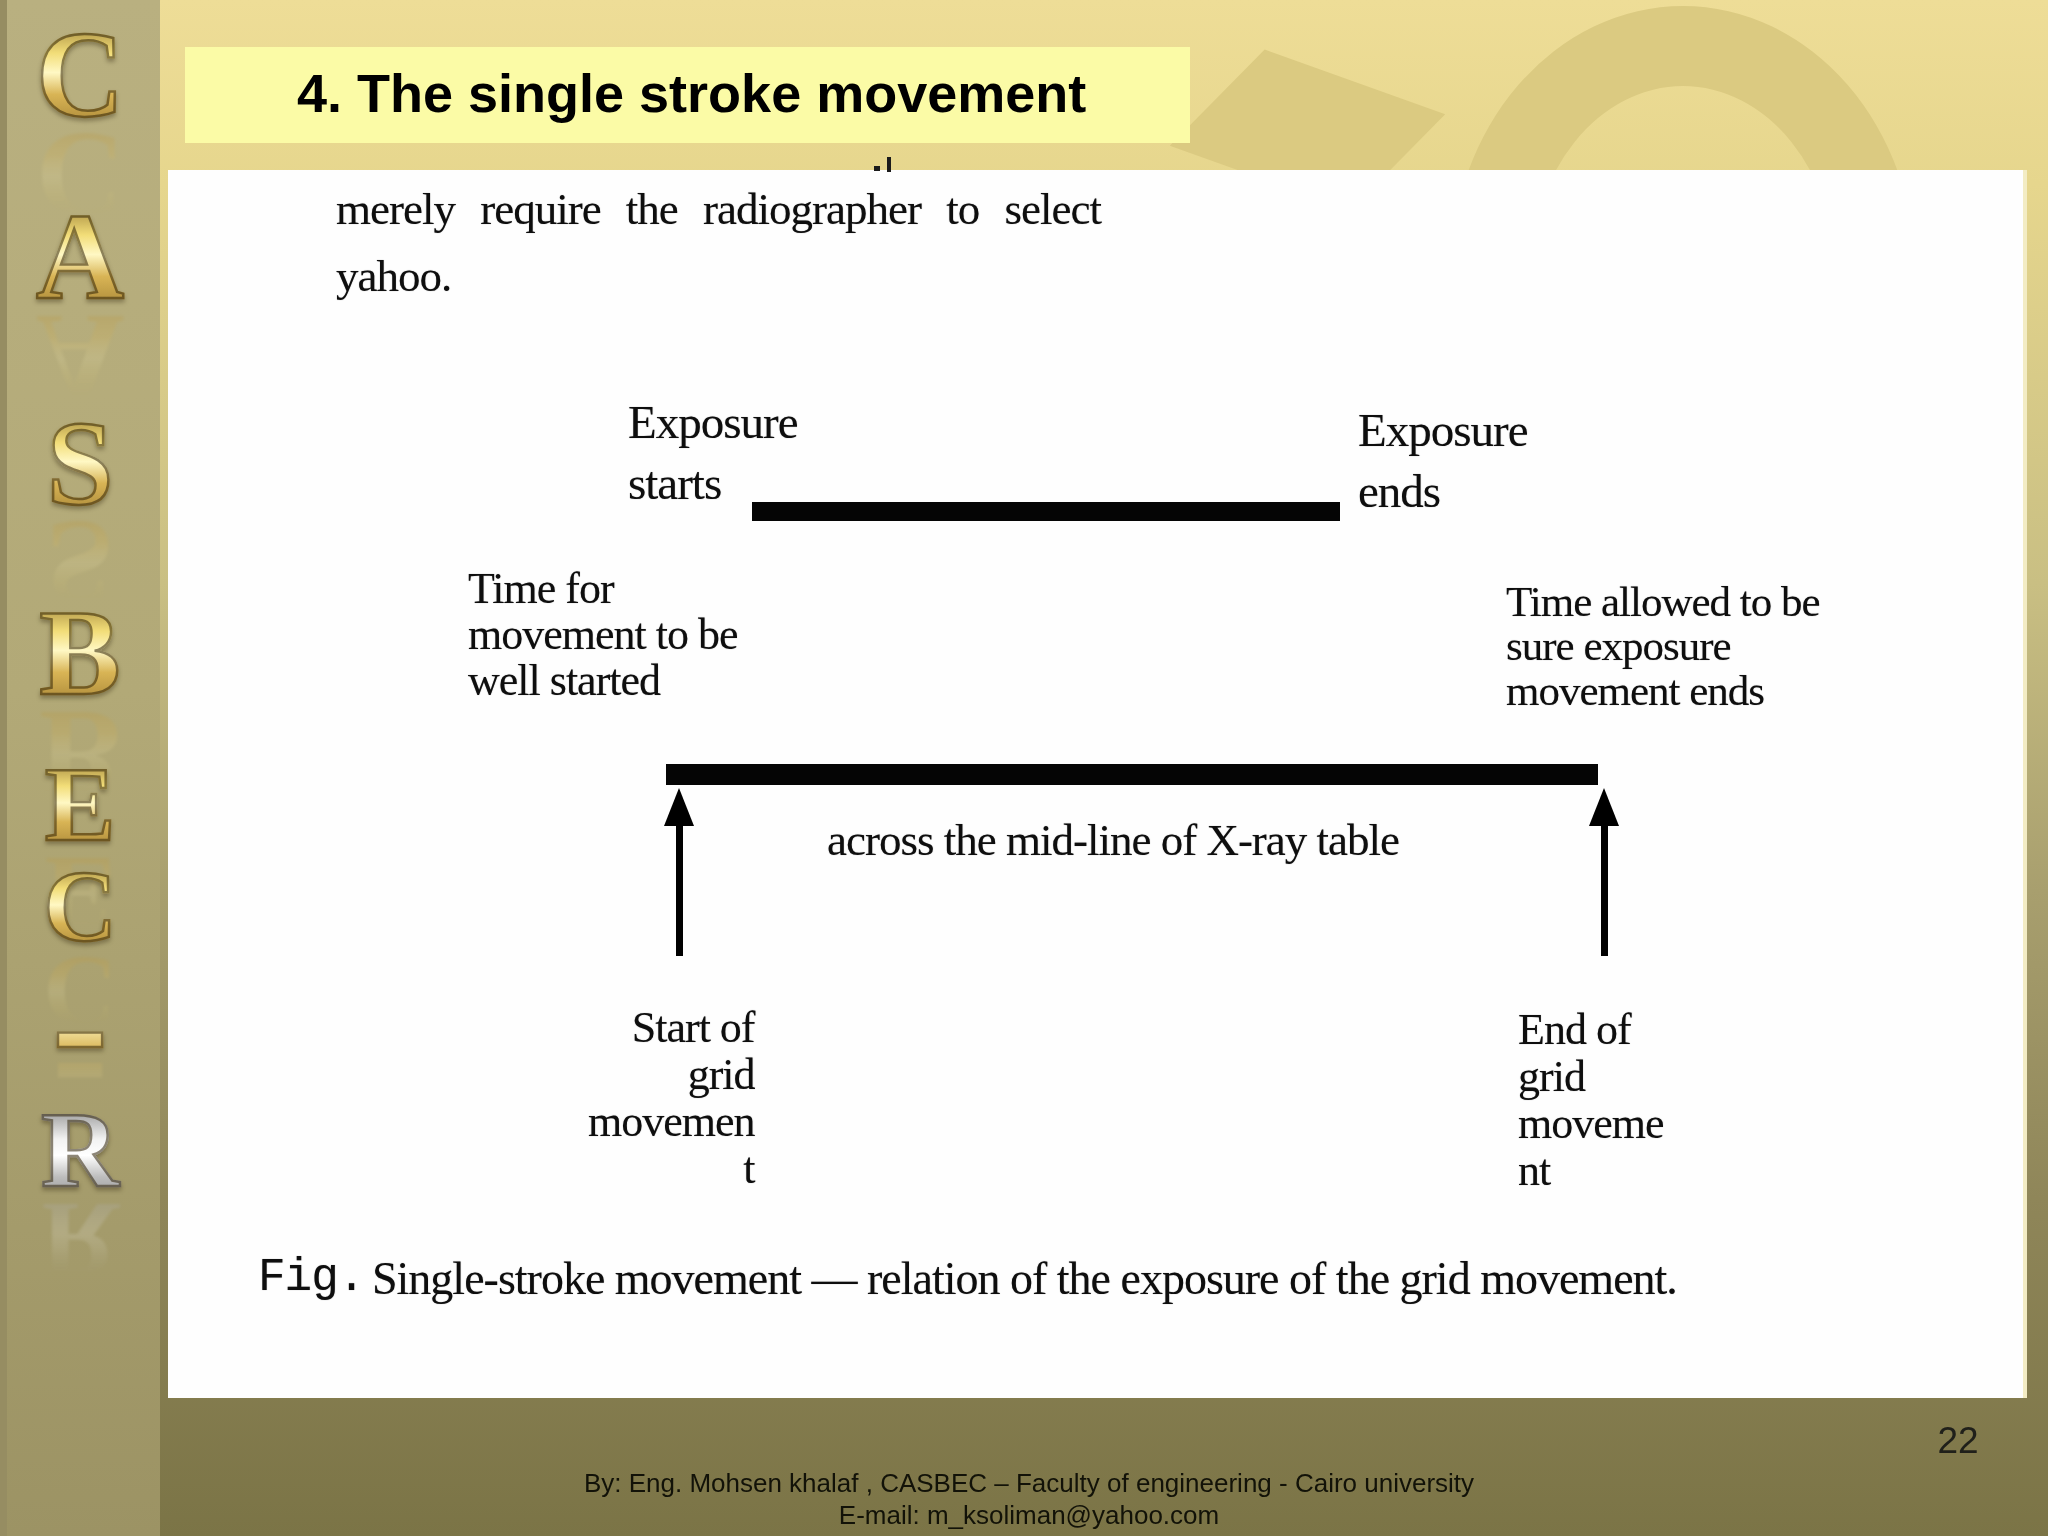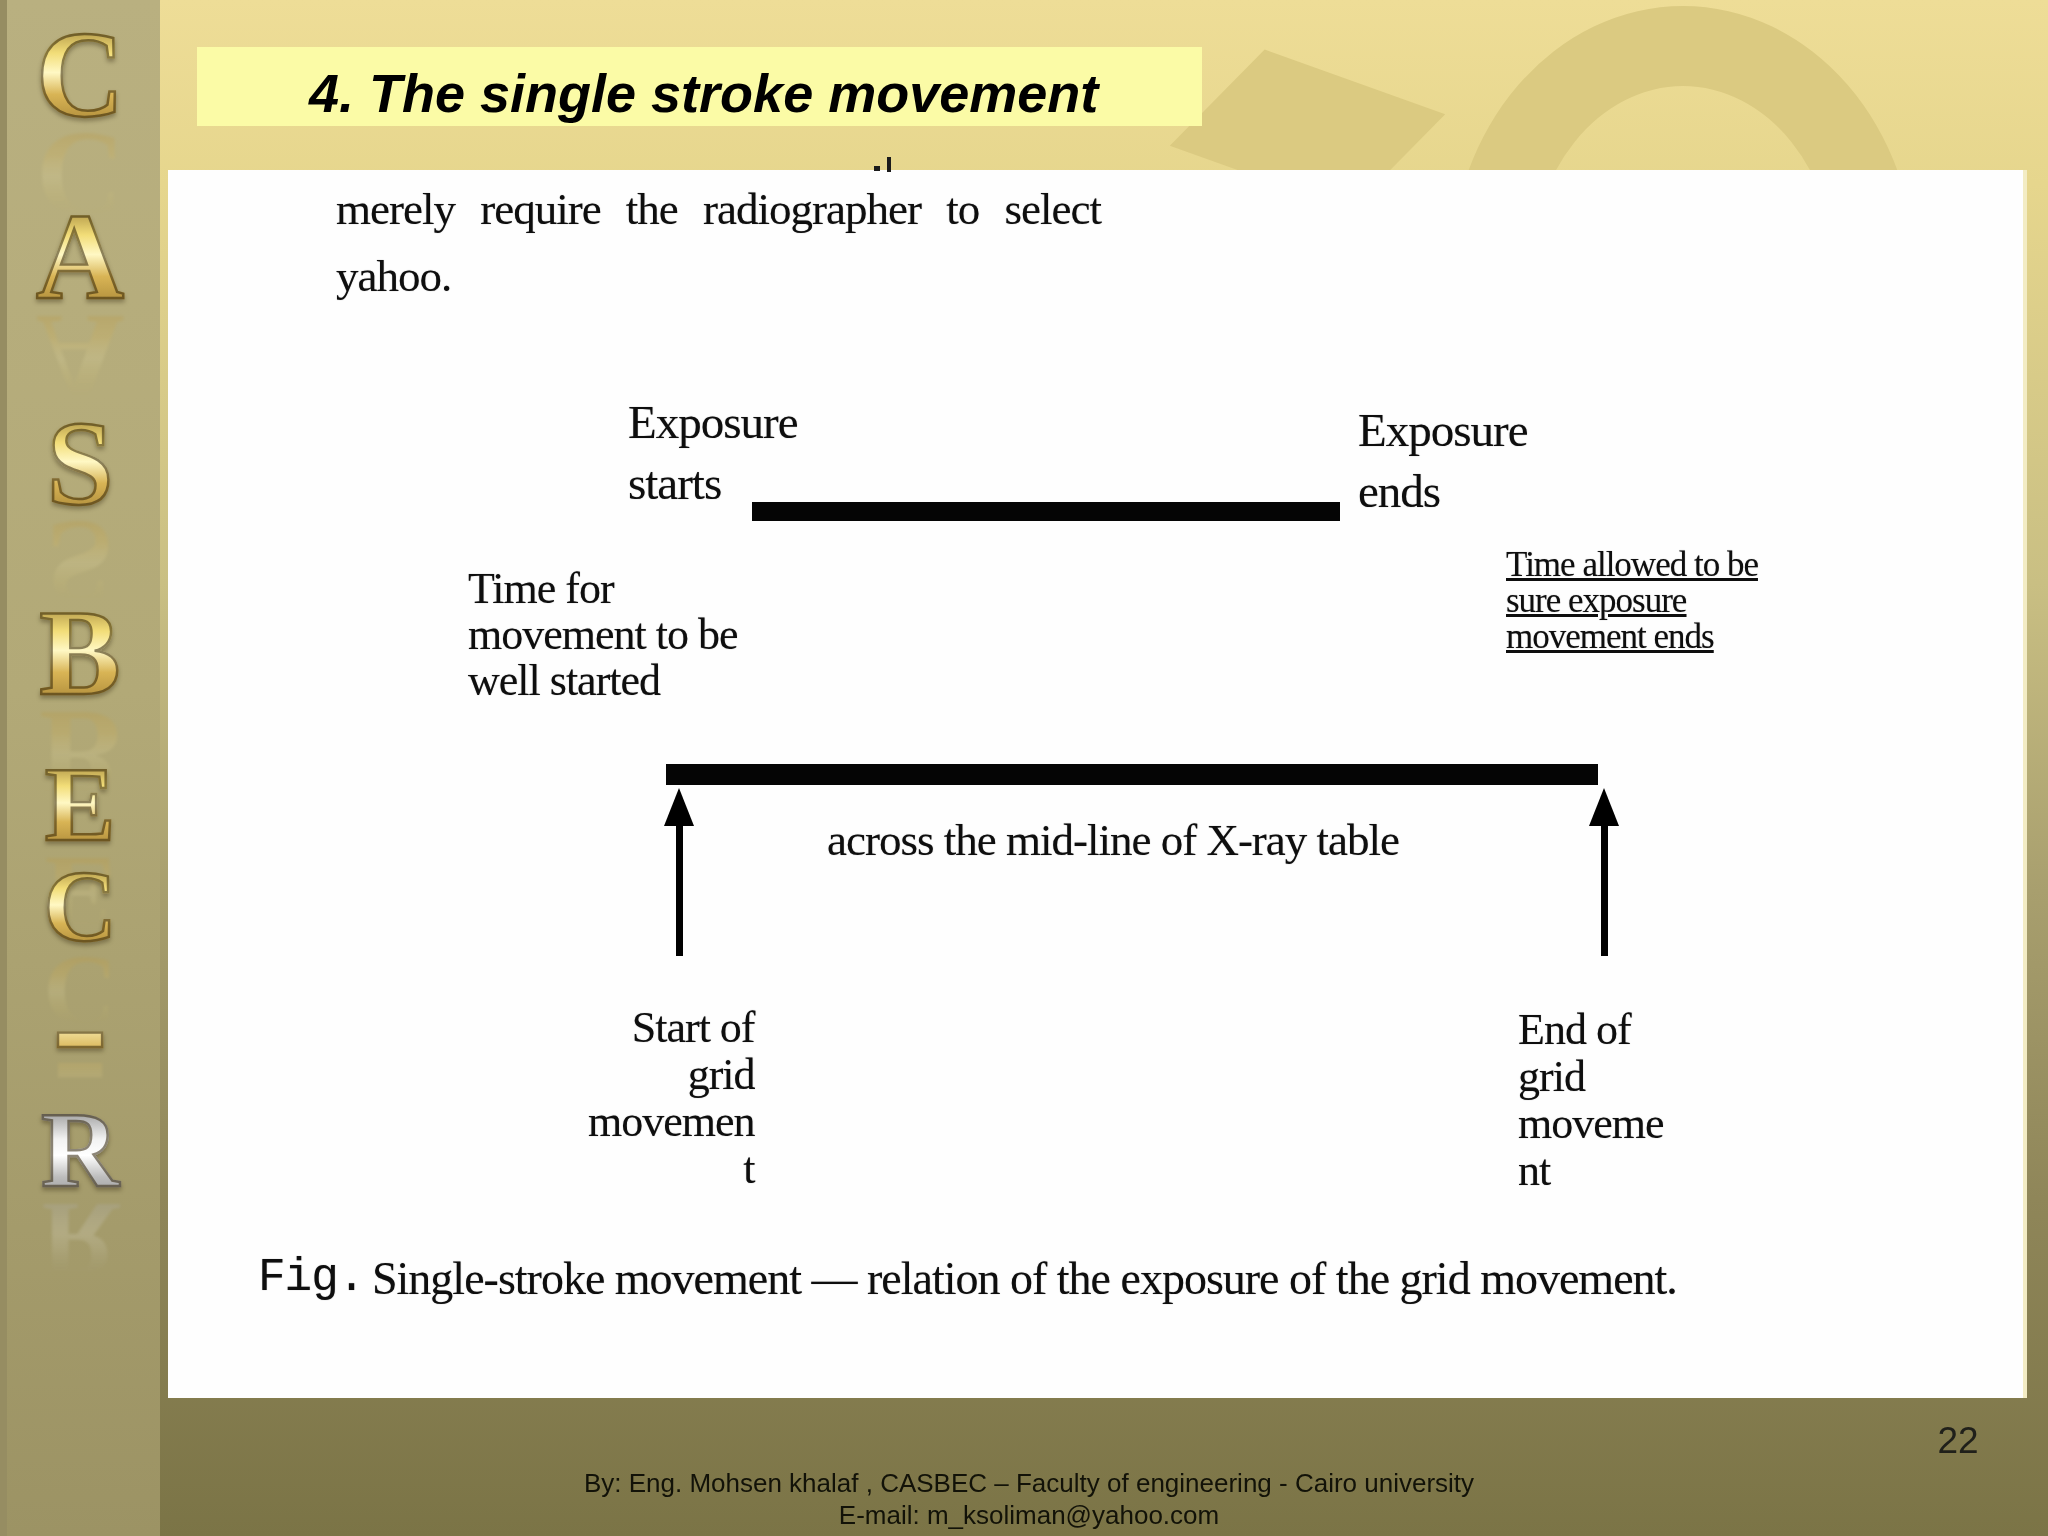--- a/index.html
+++ b/index.html
@@ -43,38 +43,38 @@
   .glyph:nth-of-type(4) .refl{top:100px;}
   .glyph:nth-of-type(5) .refl{top:88px;}
   .glyph:nth-of-type(6) .refl{top:84px;}
   .glyph:nth-of-type(7) .refl{top:64px;}
   .glyph:nth-of-type(8) .refl{top:90px;}
   
   .watermark{position:absolute; left:1150px; top:0; width:820px; height:172px; overflow:hidden; z-index:1;}
   .wm-flag{position:absolute; left:40px; top:80px; width:235px; height:100px; background:#dbca81; transform:skewX(-35deg) rotate(16deg);}
   .wm-ring{position:absolute; left:300px; top:6px; width:306px; height:380px; border-radius:50%; border:80px solid #dbca81;}
   
-  .title-bar{position:absolute; left:197px; top:47px; width:1005px; height:79px; background:#fbfba6; z-index:5;font-style:italic;}
+  .title-bar{position:absolute; left:185px; top:47px; width:1005px; height:96px; background:#fbfba6; z-index:5;}
   .title-bar h1{margin:0; padding-left:112px; font-size:54px; font-weight:700; line-height:92px; color:#000; letter-spacing:0px;}
   
   .panel{position:absolute; left:168px; top:170px; width:1855px; height:1228px; background:#fefefe; z-index:3; border-right:4px solid #f3ecc4;}
   .scan{position:absolute; font-family:"Liberation Serif", serif; color:#0e0e0e; text-shadow:0 0 1px rgba(20,20,20,.45); letter-spacing:-1px;}
   .artifact{position:absolute; left:874px; top:157px; width:22px; height:16px; z-index:6;}
   .artifact .a-bar{position:absolute; left:13px; top:0; width:4px; height:15px; background:#1b1b1b;}
   .artifact .a-dot{position:absolute; left:0; top:9px; width:6px; height:5px; background:#1b1b1b;}
   .para{left:336px; top:176px; width:840px; font-size:45px; line-height:67px;}
   .para .jline{word-spacing:15px; display:block; white-space:nowrap;}
   .lbl{white-space:nowrap;}
   .exp-starts{left:628px; top:392px; font-size:47px; line-height:1.30;}
   .exp-ends{left:1358px; top:400px; font-size:47px; line-height:1.30;}
   .bar{position:absolute; background:#050505; z-index:6;}
   .exp-bar{left:752px; top:502px; width:588px; height:19px;}
   .mov-bar{left:666px; top:764px; width:932px; height:21px;}
   .time-start{left:468px; top:566px; font-size:44px; line-height:1.05;}
-  .time-end{left:1506px; top:547px; font-size:35px; line-height:1.03;text-decoration:underline;}
+  .time-end{left:1506px; top:580px; font-size:43px; line-height:1.03;}
   .mov-note{left:827px; top:816px; font-size:45px; line-height:1.10;}
   .grid-start{left:588px; top:1004px; font-size:44px; line-height:1.07;text-align:right;}
   .grid-end{left:1518px; top:1006px; font-size:44px; line-height:1.07;}
   .arrow-shaft{position:absolute; width:7px; height:132px; top:824px; background:#000; z-index:6;}
   .arrow-head{position:absolute; width:0; height:0; top:788px; border-left:15px solid transparent; border-right:15px solid transparent; border-bottom:38px solid #000; z-index:6;}
   .arrow-left  .arrow-shaft{left:676px;} .arrow-left  .arrow-head{left:664px;}
   .arrow-right .arrow-shaft{left:1601px;}.arrow-right .arrow-head{left:1589px;}
   .fig-label{left:258px; top:1252px; font-size:46px;}
   .fig-caption{left:372px; top:1252px; width:1400px; font-size:46px;}
   

